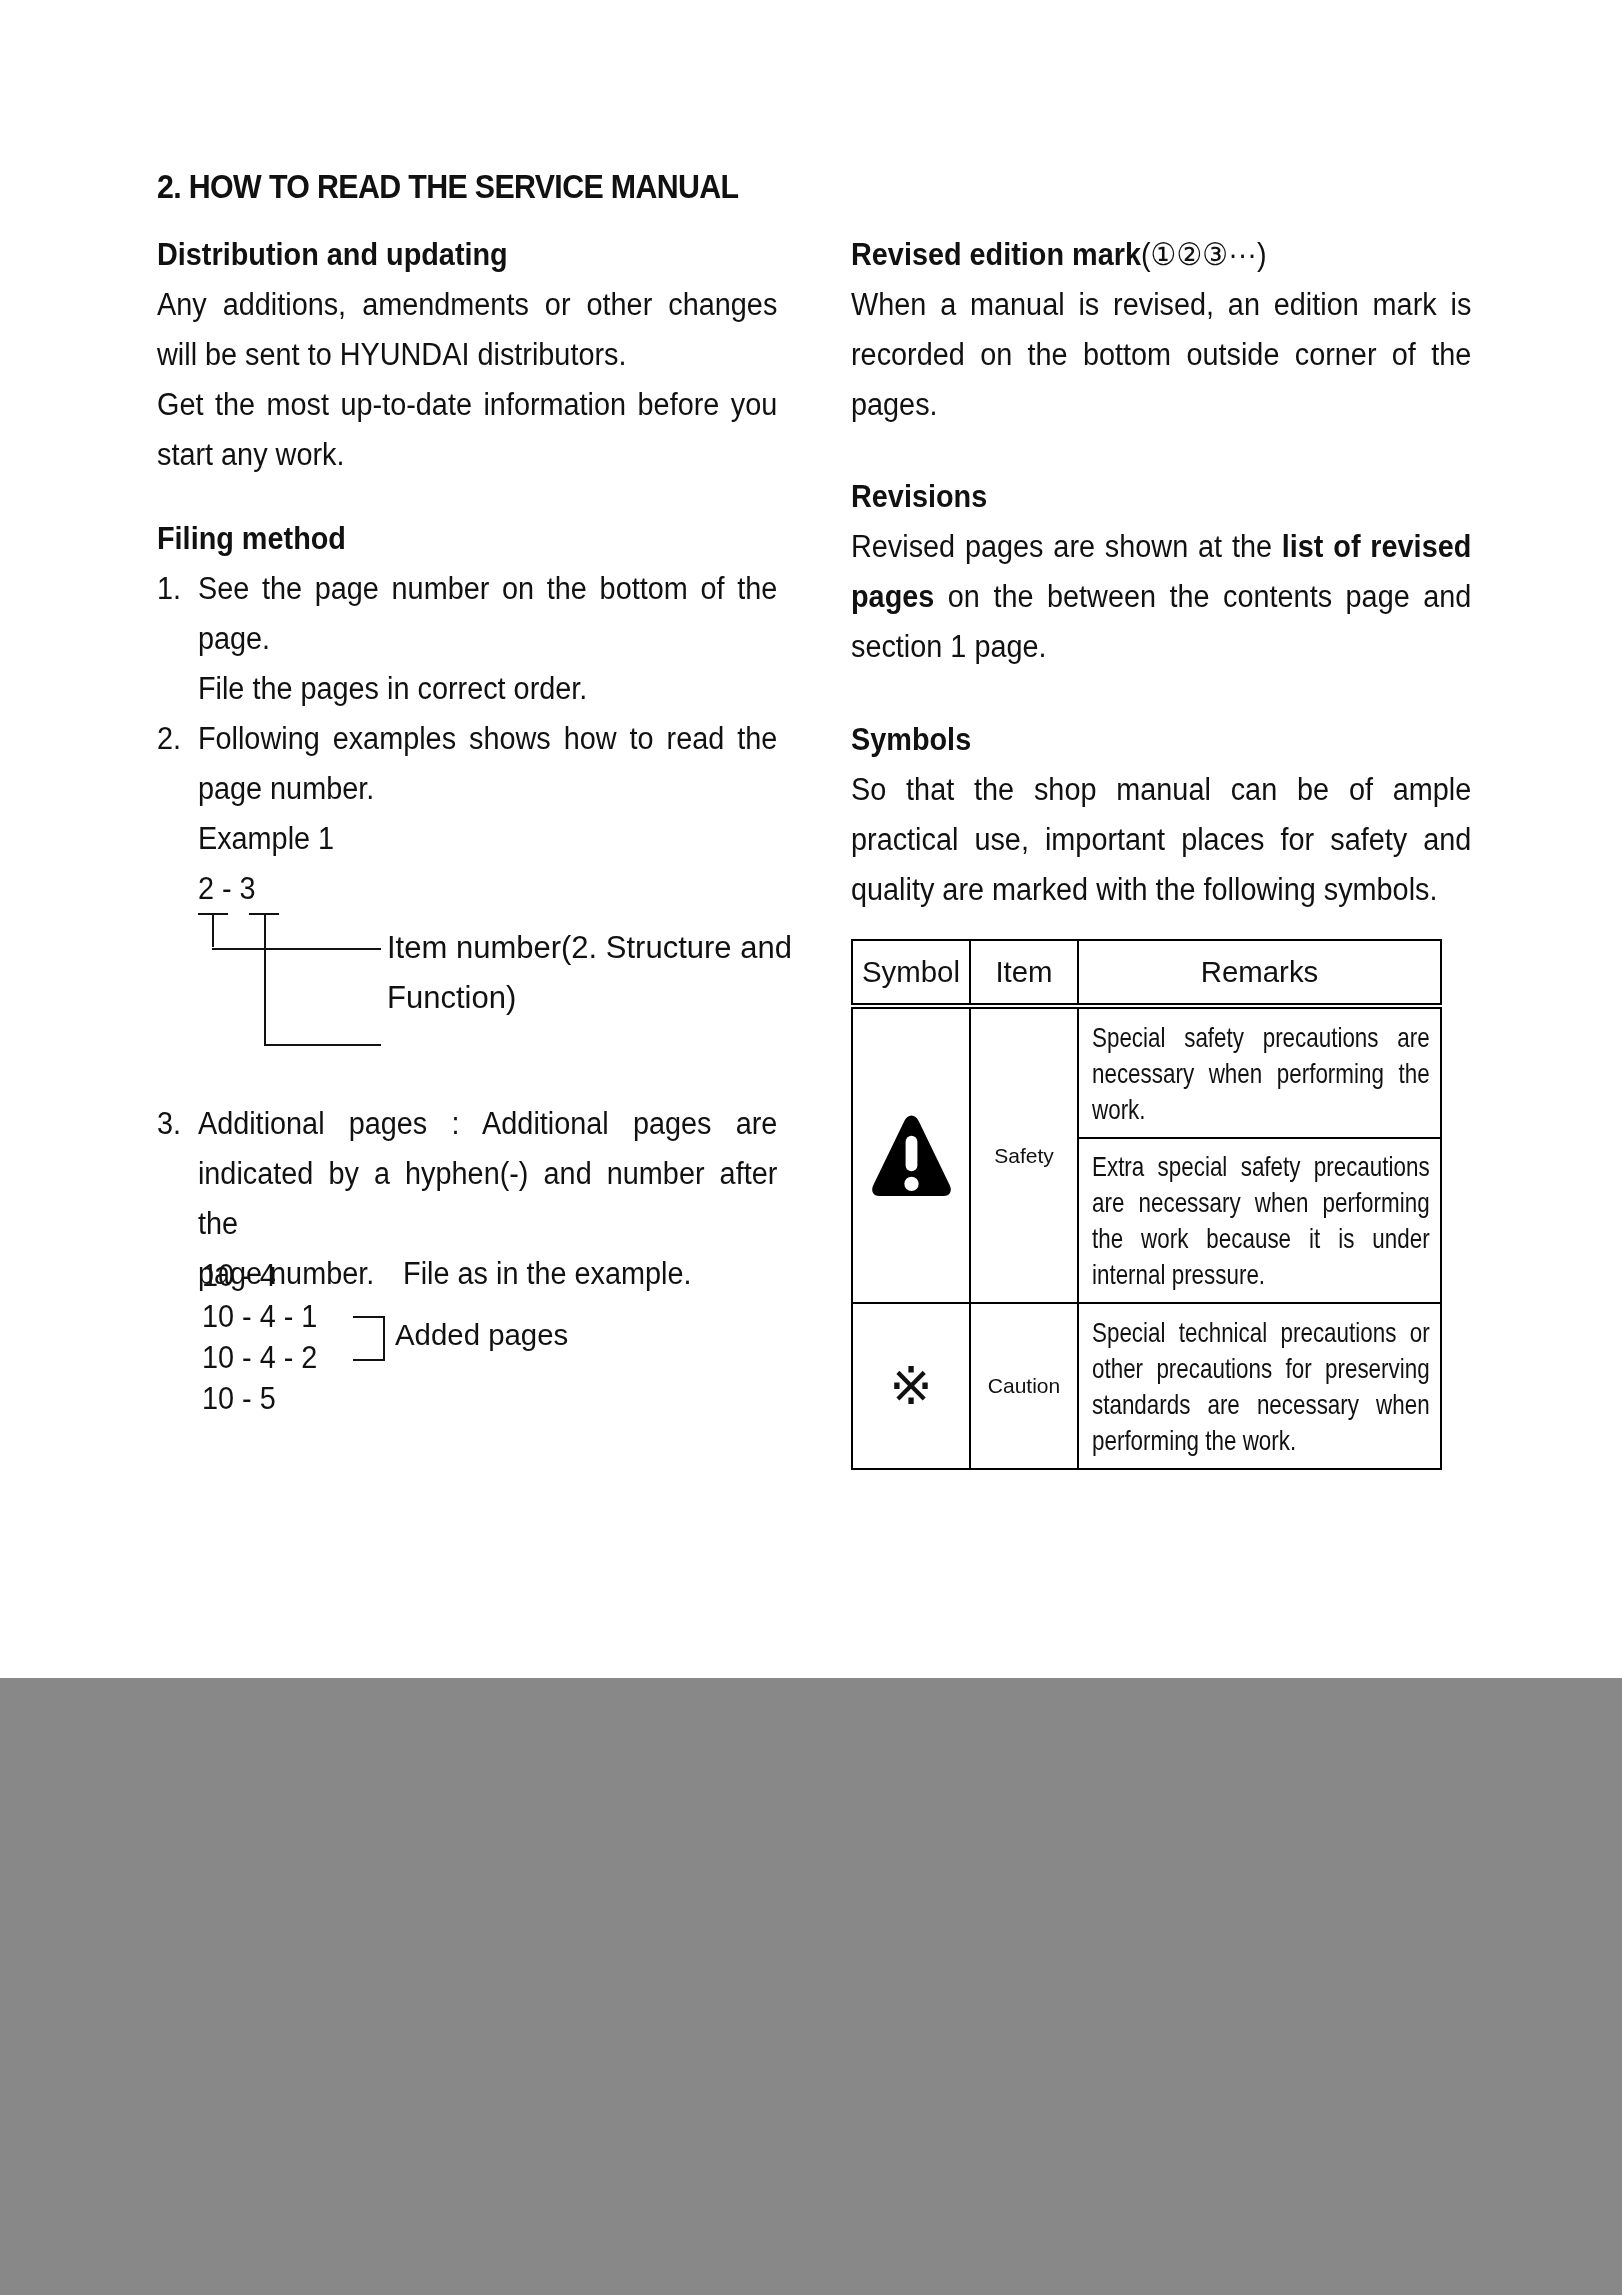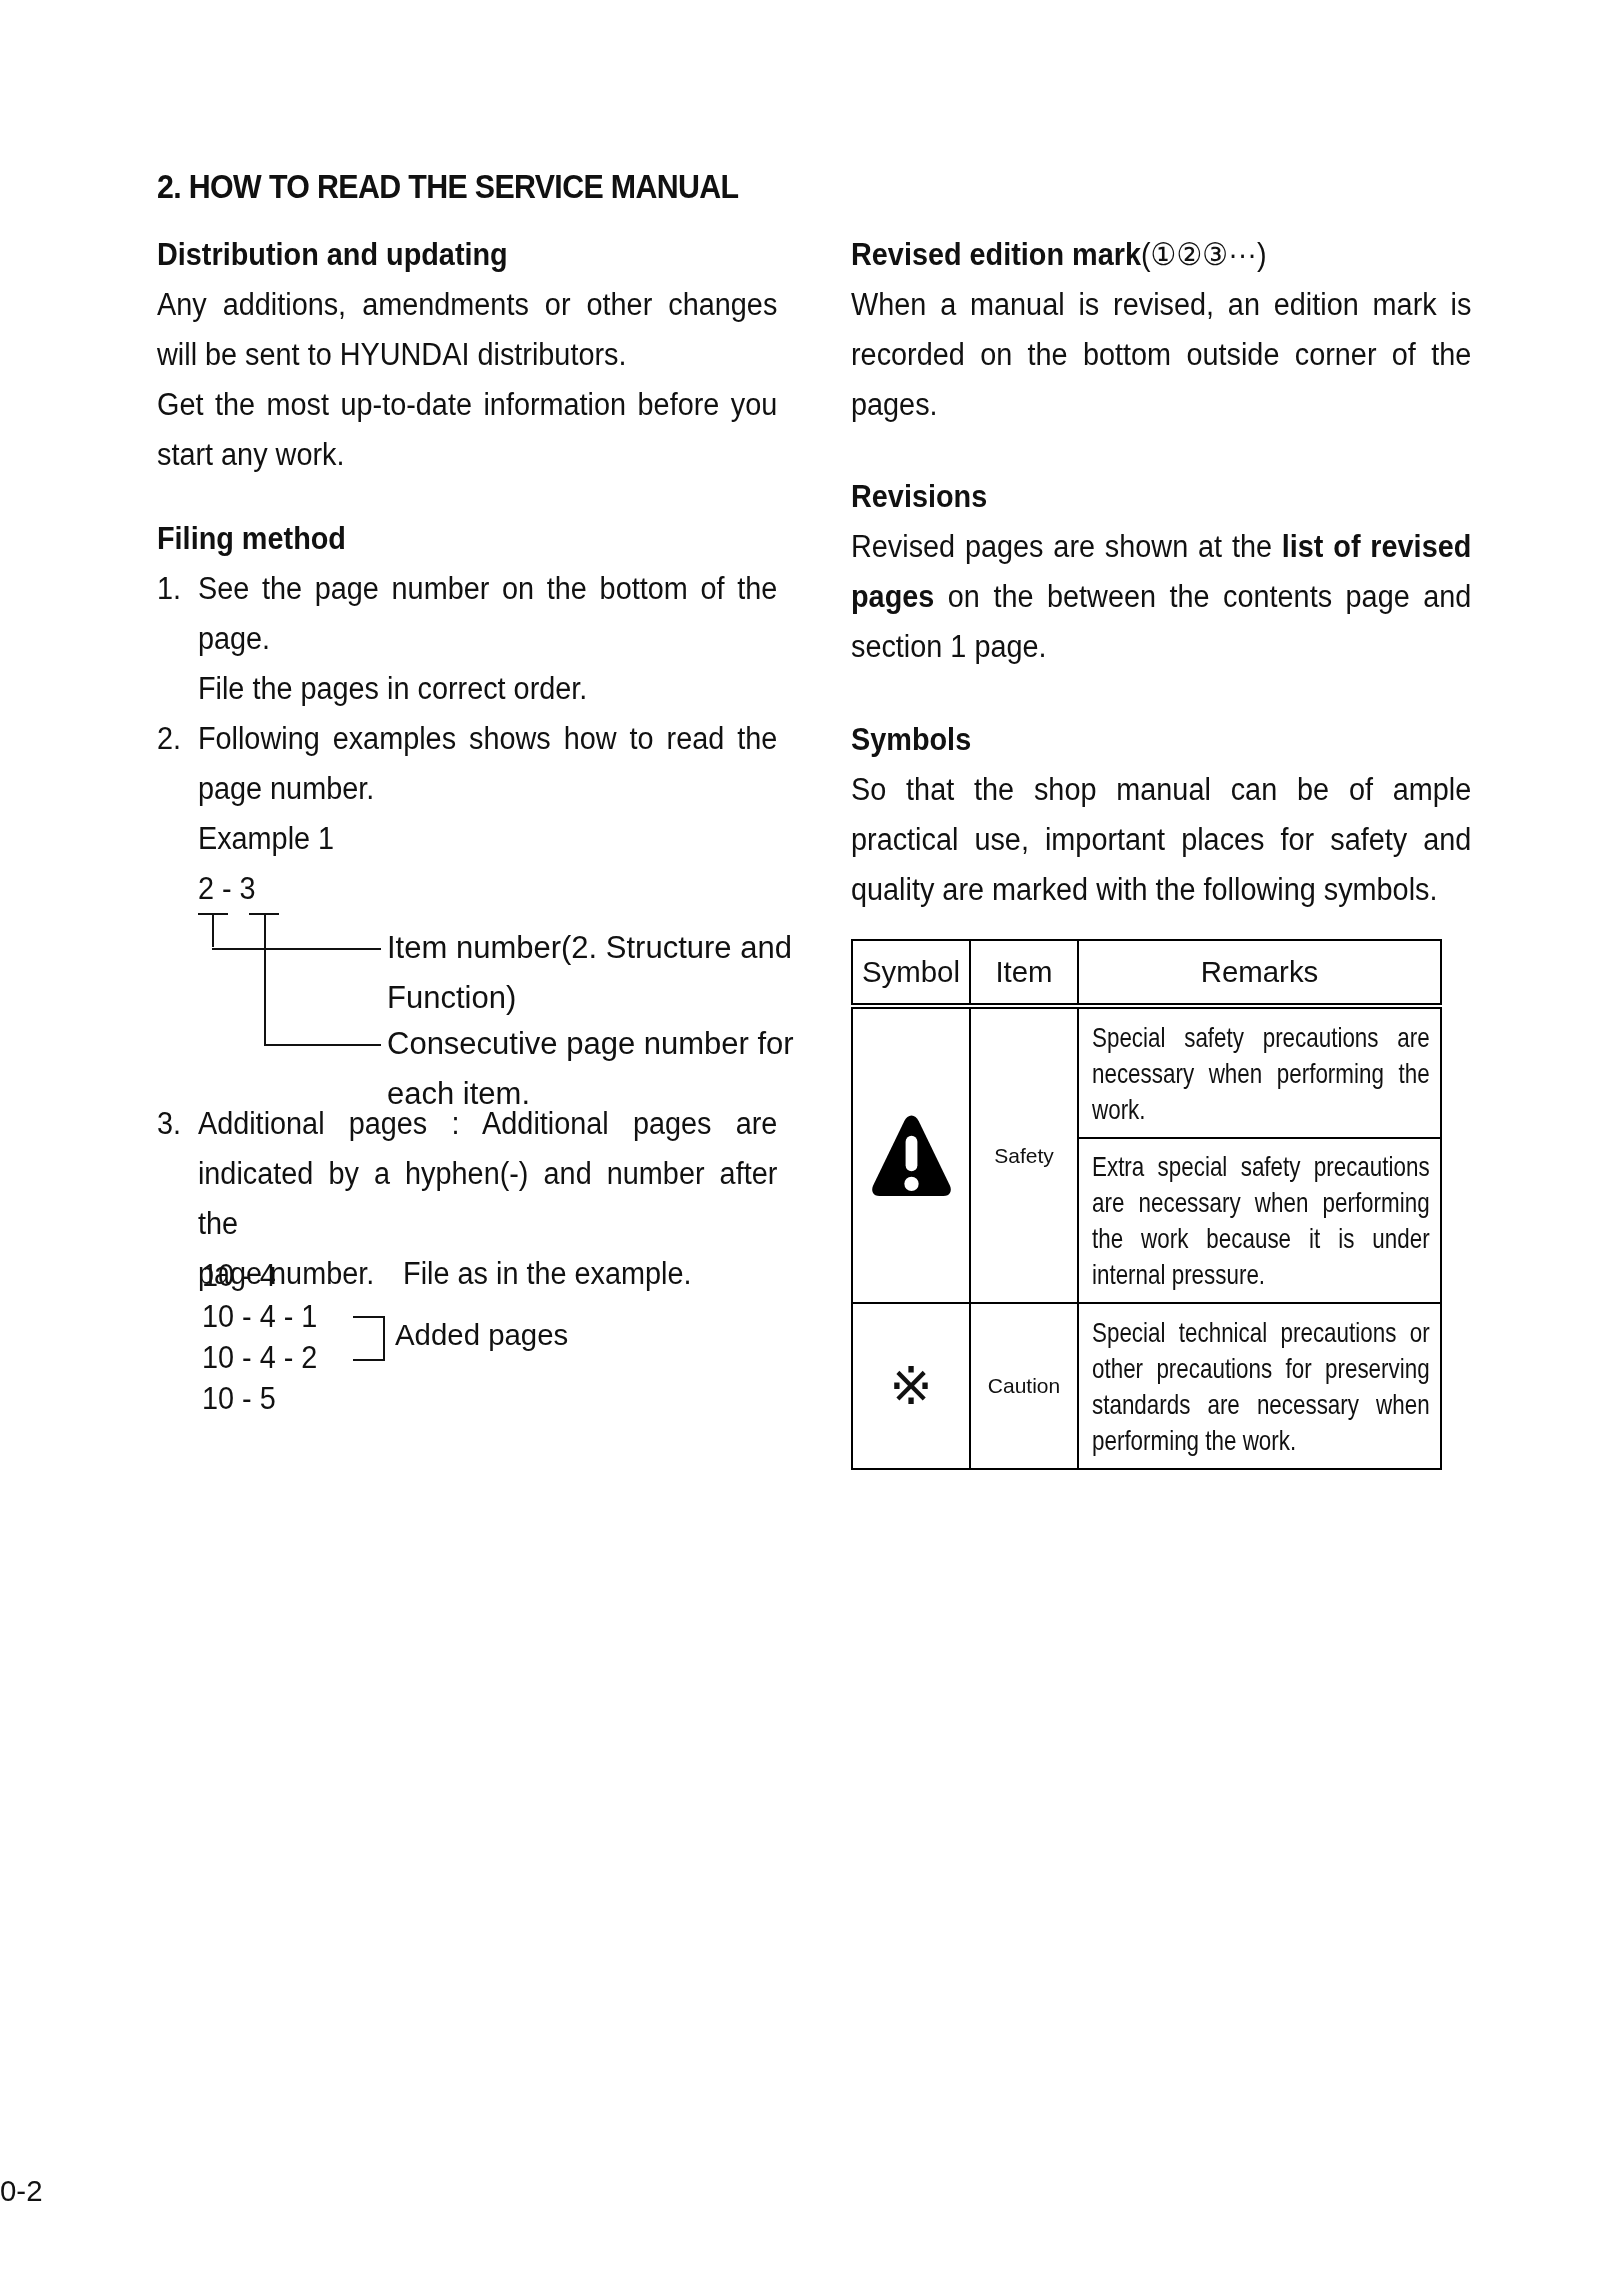--- a/index.html
+++ b/index.html
@@ -1,16 +1,16 @@
 <!DOCTYPE html>
 <html style="font-size:10.5px"><head>
 <meta charset="utf-8">
 <style>
   html,body{margin:0;padding:0;background:#888;}
-  .page{position:relative;width:1623px;height:2295px;background:#ffffff;
+  .page{position:relative;width:1623px;height:1678px;background:#ffffff;
         font-family:"Liberation Sans","DejaVu Sans",sans-serif;color:#111;overflow:hidden;}
   .abs{position:absolute;}
   
   .col{width:667px;transform:scaleX(0.93);transform-origin:0 0;}
   .ln{line-height:50px;font-size:31px;white-space:pre-wrap;}
   .just{text-align:justify;text-align-last:justify;}
   .h{font-size:31px;}
   .h b,b{font-weight:bold;}
   .title{font-size:33px;font-weight:bold;letter-spacing:-0.7px;transform:scaleX(0.92);
          transform-origin:0 0;white-space:nowrap;}
@@ -84,24 +84,20 @@
   <div class="dline tick" style="left:198px;top:913px;width:30px;"></div>
   <div class="dline tick" style="left:249px;top:913px;width:30px;"></div>
   <div class="dline vline" style="left:212px;top:913px;height:34px;"></div>
   <div class="dline hline" style="left:212px;top:948px;width:169px;"></div>
   <div class="dline vline" style="left:264px;top:913px;height:131px;"></div>
   <div class="dline hline" style="left:264px;top:1044px;width:117px;"></div>
   <div class="abs" style="left:387px;top:923px;">
       <div class="ln">Item number(2. Structure and</div>
       <div class="ln">Function)</div>
     </div>
-  <div class="abs" style="left:387px;top:1019px;">
-      <div class="ln">Consecutive page number for</div>
-      <div class="ln">each item.</div>
-    </div>
 
   <div class="abs col" style="left:157px;top:1099px;">
     <div class="li">
       <span class="num ln">3.</span>
       <div class="itx">
           <div class="ln just">Additional pages : Additional pages are</div>
           <div class="ln just">indicated by a hyphen(-) and number after the</div>
           <div class="ln">page number.  File as in the example.</div>
         </div>
     </div>

